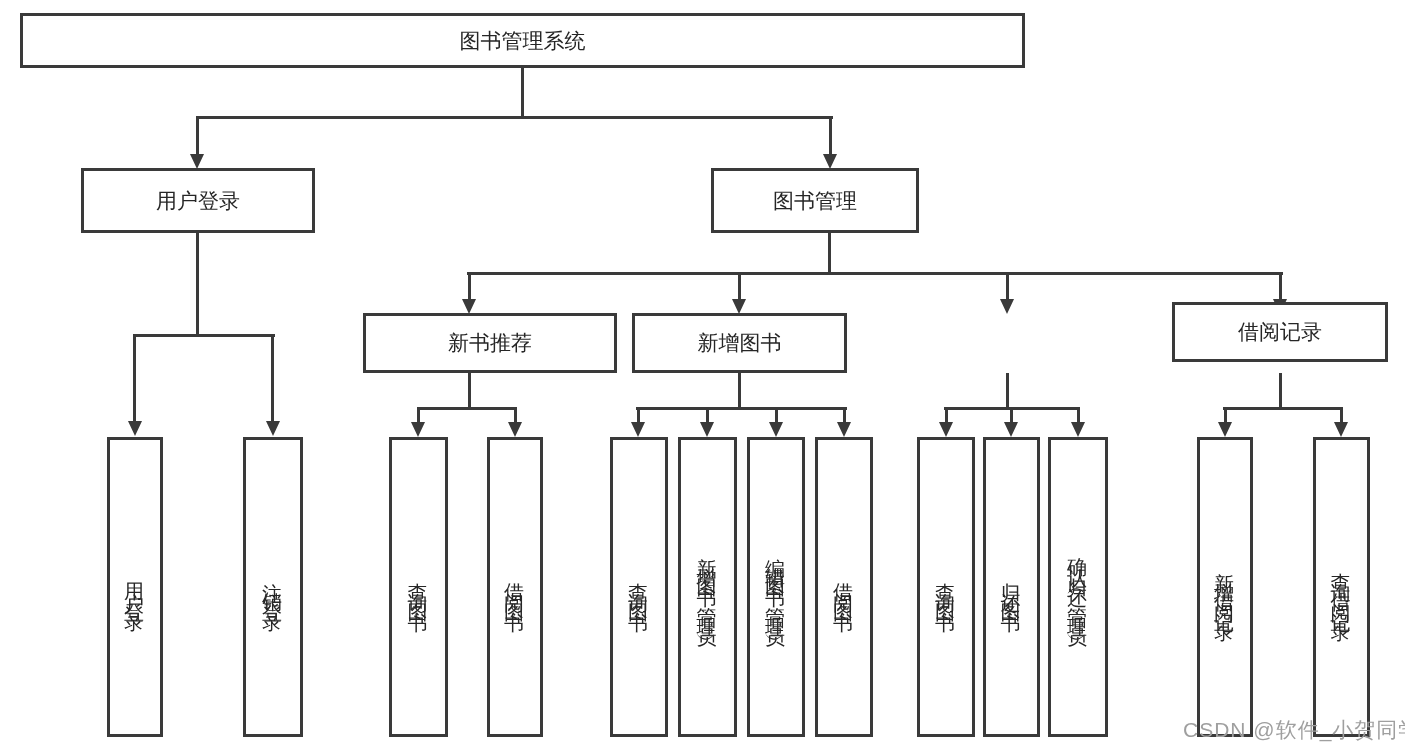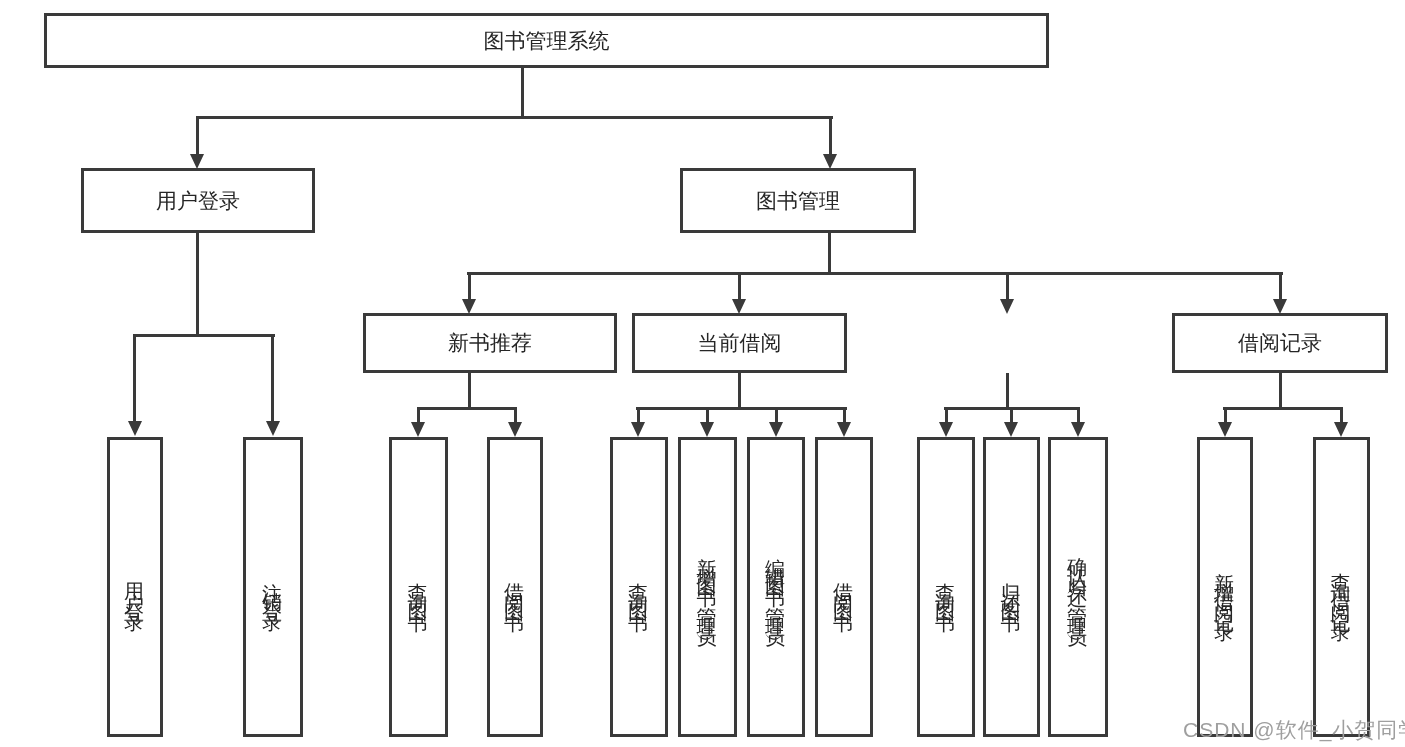--- a/index.html
+++ b/index.html
@@ -56,35 +56,35 @@
     color:var(--wm);
     letter-spacing:1px;
     white-space:nowrap;
   }
 </style>
 </head>
 <body>
 
 <div id="canvas">
 
-  <div class="box" style="left:20px;top:13px;width:1005px;height:55px;margin-left:24px;">
+  <div class="box" style="left:20px;top:13px;width:1005px;height:55px;">
     <span>图书管理系统</span>
   </div>
 
   <div class="vline" style="left:521px;top:68px;height:50px;"></div>
   <div class="hline" style="left:196px;top:116px;width:637px;"></div>
   <div class="vline" style="left:196px;top:116px;height:39px;"></div>
   <div class="arrow" style="left:190px;top:154px;"></div>
   <div class="vline" style="left:829px;top:116px;height:39px;"></div>
   <div class="arrow" style="left:823px;top:154px;"></div>
 
   <div class="box" style="left:81px;top:168px;width:234px;height:65px;">
     <span>用户登录</span>
   </div>
-  <div class="box" style="left:680px;top:168px;width:236px;height:65px;">
+  <div class="box" style="left:711px;top:168px;width:208px;height:65px;">
     <span>图书管理</span>
   </div>
 
   <div class="vline" style="left:196px;top:233px;height:104px;"></div>
   <div class="hline" style="left:133px;top:334px;width:142px;"></div>
   <div class="vline" style="left:133px;top:334px;height:87px;"></div>
   <div class="arrow" style="left:128px;top:421px;"></div>
   <div class="vline" style="left:271px;top:334px;height:87px;"></div>
   <div class="arrow" style="left:266px;top:421px;"></div>
 
@@ -96,23 +96,23 @@
   <div class="arrow" style="left:732px;top:299px;"></div>
   <div class="vline" style="left:1006px;top:272px;height:28px;"></div>
   <div class="arrow" style="left:1000px;top:299px;"></div>
   <div class="vline" style="left:1279px;top:272px;height:28px;"></div>
   <div class="arrow" style="left:1273px;top:299px;"></div>
 
   <div class="box" style="left:363px;top:313px;width:254px;height:60px;">
     <span>新书推荐</span>
   </div>
   <div class="box" style="left:632px;top:313px;width:215px;height:60px;">
-    <span>当前借阅</span>
+    <span>新增图书</span>
   </div>
-  <div class="box" style="left:1172px;top:313px;width:216px;height:60px;">
+  <div class="box" style="left:1172px;top:302px;width:216px;height:60px;">
     <span>借阅记录</span>
   </div>
 
   <div class="vline" style="left:468px;top:373px;height:37px;"></div>
   <div class="hline" style="left:417px;top:407px;width:100px;"></div>
   <div class="vline" style="left:417px;top:407px;height:16px;"></div>
   <div class="arrow" style="left:411px;top:422px;"></div>
   <div class="vline" style="left:514px;top:407px;height:16px;"></div>
   <div class="arrow" style="left:508px;top:422px;"></div>
 

